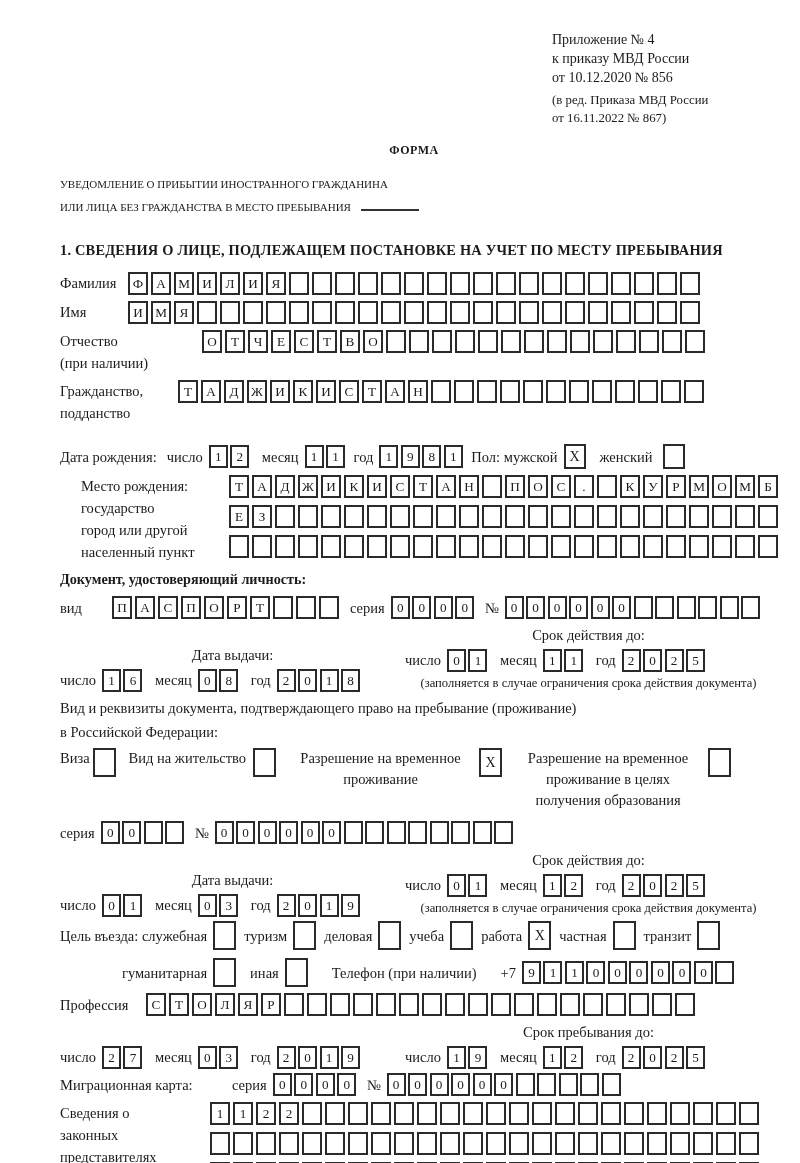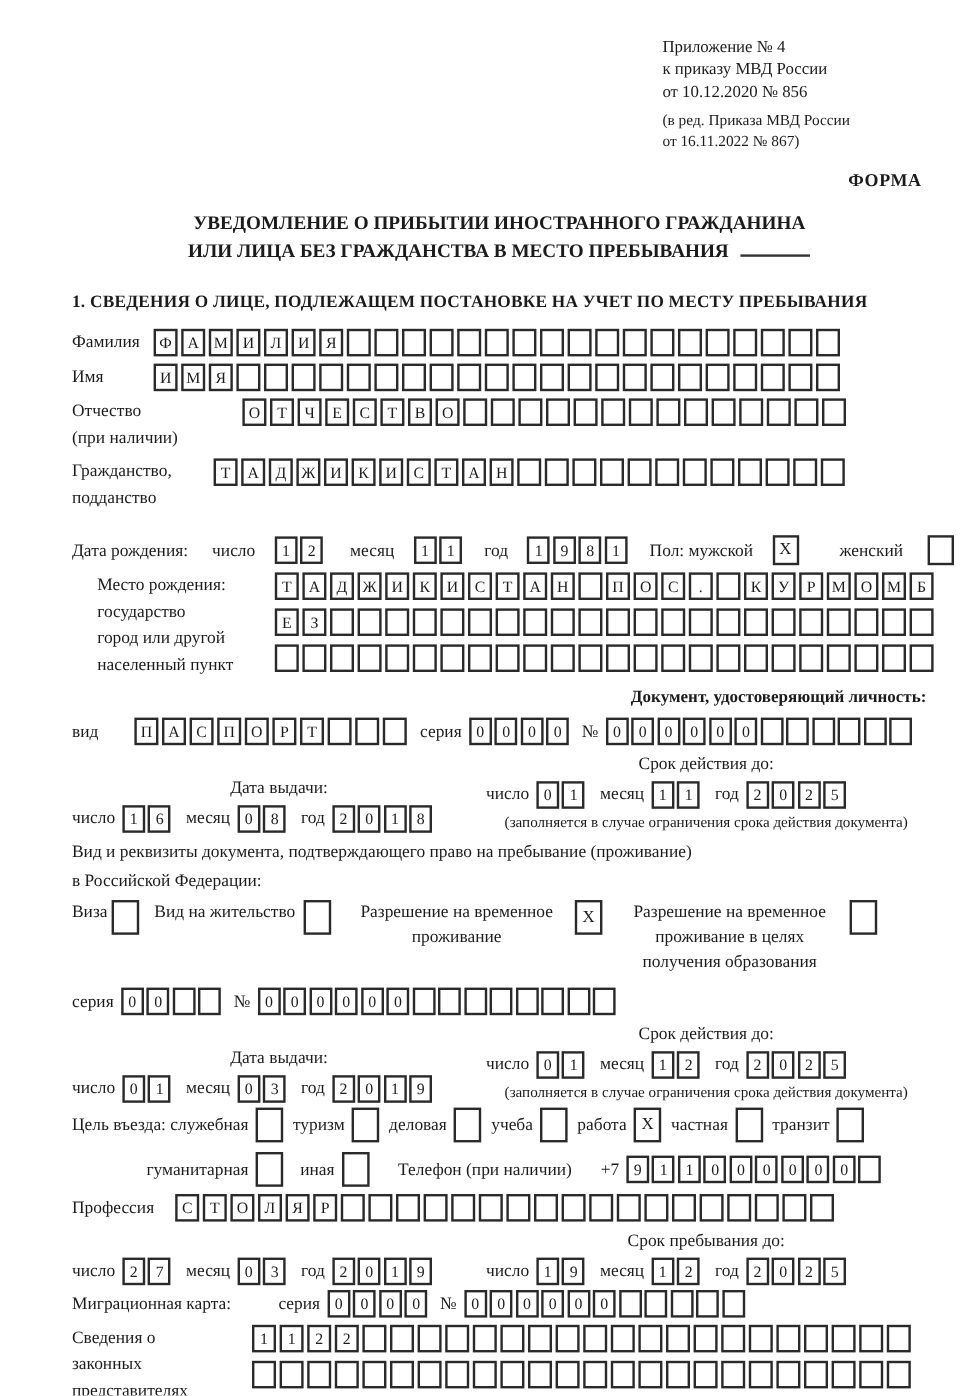--- a/index.html
+++ b/index.html
@@ -4,24 +4,24 @@
 <style>
   * { margin:0; padding:0; box-sizing:border-box; }
   html,body { background:#fff; }
   body { width:800px; height:1163px; overflow:hidden; color:#1b1b1b;
          font-family:"Liberation Serif", "DejaVu Serif", serif; font-size:14.5px; }
   .page { width:800px; height:1163px; padding:30px 28px 0 60px; }
 
   
   .hdr { margin-left:492px; line-height:19px; font-size:14px; }
   .hdr .rev { font-size:12.8px; margin-top:4px; line-height:18px; }
-  .forma { text-align:right; font-weight:bold; font-size:15px; margin:16px 4px 0 0; letter-spacing:.5px; }
+  .forma { text-align:center; font-weight:bold; font-size:12px; margin:16px 4px 0 0; letter-spacing:.5px; }
 
   
-  .title { text-align:center; font-weight:bold; font-size:16px; line-height:23px; margin-top:15px; }
+  .title { font-weight:normal; font-size:11px; line-height:23px; margin-top:15px; }
   .blank-underline { display:inline-block; width:58px; border-bottom:2.2px solid #333; height:14px; margin-left:10px; }
   .sec { font-weight:bold; font-size:14.4px; margin-top:23px; margin-bottom:13px; letter-spacing:.2px; }
 
   
   .row { display:flex; align-items:flex-start; margin-bottom:6px; }
   .row.vc { align-items:center; }
   .lbl { line-height:22px; flex:none; }
   .lblcol div { line-height:22px; }
   .cells { display:flex; flex:none; }
   .cell { flex:none; width:20px; height:23px; border:2px solid #2a2a2a; margin-right:3px;
@@ -30,21 +30,21 @@
   .cb { flex:none; display:inline-block; width:22px; height:25px; border:2px solid #2a2a2a;
         text-align:center; line-height:21px; font-size:14px; }
   .cb-lg { width:23px; height:29px; line-height:25px; }
 
   .w68{width:68px;} .w142{width:142px;} .w118{width:118px;} .w148{width:148px;}
   .w52{width:52px;} .w86{width:86px;} .w172{width:172px;} .w150{width:150px;}
 
   .stack { display:flex; flex-direction:column; }
   .stack .cells { margin-bottom:7px; }
 
-  .center-bold { text-align:right; font-weight:bold; font-size:14.2px; margin:2px 0 8px 0; }
+  .center-bold { text-align:left; font-weight:bold; font-size:14.2px; margin:2px 0 8px 0; }
 
   .dgrp { display:flex; align-items:center; }
   .dgrp .dlbl { margin:0 6px 0 0; }
   .dgrp .cells { margin-right:10px; }
 
   .two-col { display:flex; margin-bottom:4px;align-items:flex-end; }
   .col-l { width:345px; flex:none; }
   .col-r { width:367px; flex:none; }
   .dhead { text-align:center; line-height:21px; margin-bottom:3px; }
   .note { font-size:12.6px; text-align:center; line-height:17px; margin-top:3px; }
@@ -202,21 +202,21 @@
         <span class="cell"></span>
         <span class="cell"></span>
         <span class="cell"></span>
         <span class="cell"></span>
         <span class="cell"></span>
         <span class="cell"></span>
         <span class="cell"></span>
       </div>
   </div>
 
-  <div class="row vc" style="margin-top:20px;gap:10px;">
+  <div class="row vc" style="margin-top:20px;">
     <span class="lbl mr10">Дата рождения:</span>
     <span class="lbl mr6">число</span>
     <span class="cells cells-sm mr10">
         <span class="cell">1</span>
         <span class="cell">2</span>
       </span>
     <span class="lbl mr6">месяц</span>
     <span class="cells cells-sm mr6">
         <span class="cell">1</span>
         <span class="cell">1</span>

